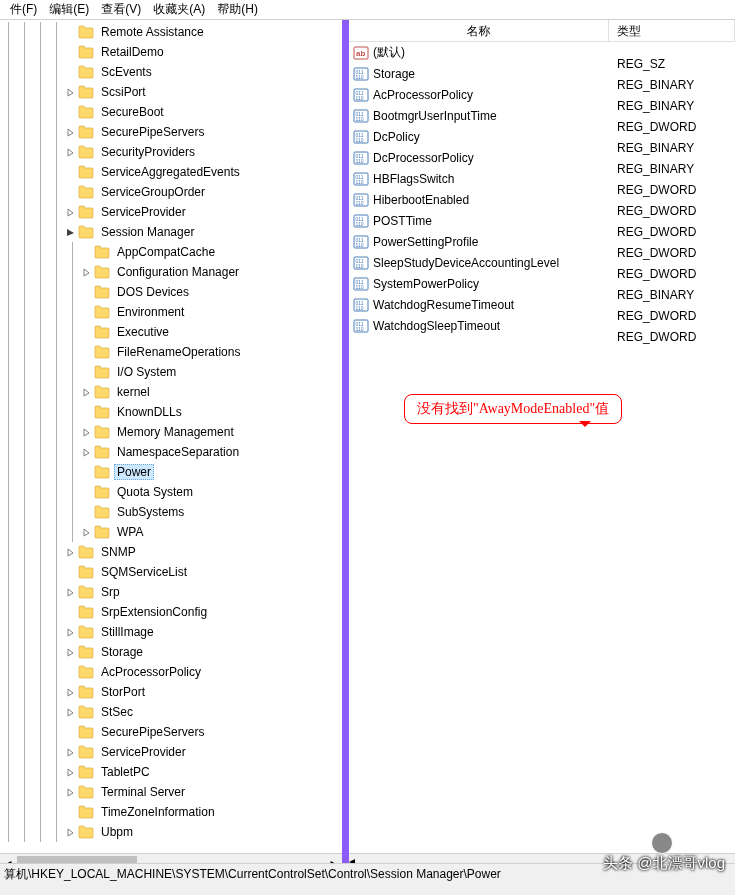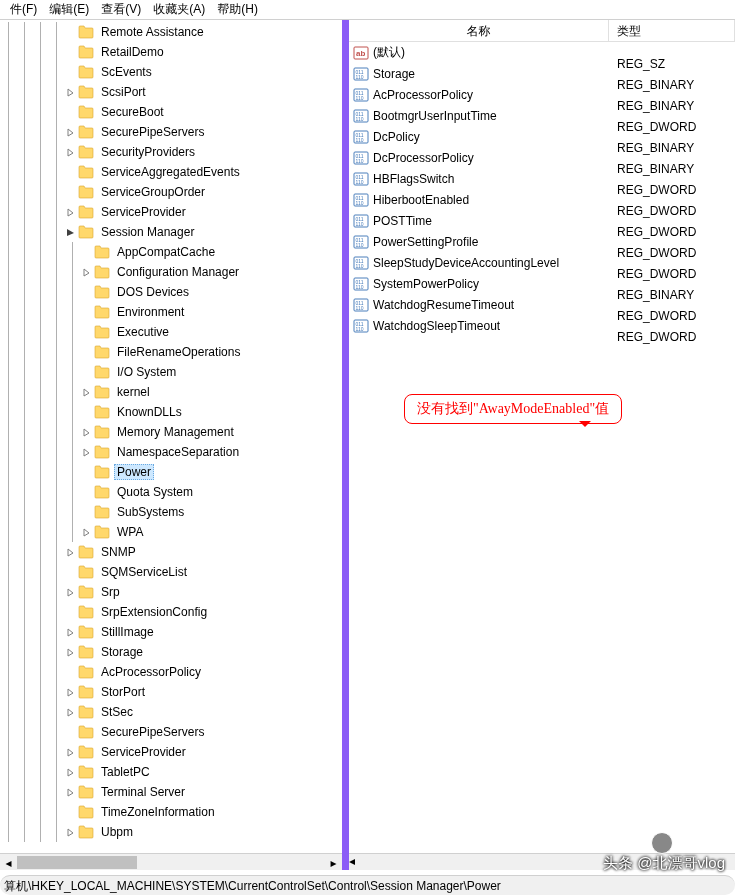--- a/index.html
+++ b/index.html
@@ -29,21 +29,21 @@
 .col-type { flex: 1; }
 .list-body { }
 .list-row { display: flex; align-items: center; height: 21px; padding-left: 4px; }
 .val-icon { width: 16px; height: 16px; margin-right: 4px; display: inline-flex; flex-shrink: 0; }
 .val-icon svg { width: 16px; height: 16px; }
 .val-name { width: 240px; padding-right: 4px; }
 .val-type { flex: 1; padding-left: 4px; margin-top: 22px; }
 .lscroll { position: absolute; bottom: 0; left: 0; right: 0; height: 17px; background: #f0f0f0; border-top: 1px solid #d0d0d0; }
 .callout { position: absolute; top: 394px; left: 404px; border: 1.5px solid #ff0000; border-radius: 8px; padding: 5px 12px; font-family: SimSun, serif; font-size: 14px; color: #ff0000; background: #fff; }
 .callout::after { content: ""; position: absolute; bottom: -10px; right: 30px; border: 6px solid transparent; border-top-color: #ff0000; }
-.statusbar { position: absolute; bottom: 0; left: 0; right: 0; height: 20px; padding: 2px 4px; background: #f0f0f0; border-top: 1px solid #d0d0d0; font-family: Tahoma, sans-serif; border-radius: 10px; }
+.statusbar { position: absolute; bottom: 0; left: 0; right: 0; height: 32px; padding: 2px 4px; background: #f0f0f0; border-top: 1px solid #d0d0d0; font-family: Tahoma, sans-serif; }
 .watermark { position: absolute; bottom: 22px; right: 10px; font-size: 15px; color: #fff; text-shadow: 0 0 3px #000, 0 0 3px #000; display: flex; align-items: center; flex-direction: column; }
 .watermark .av { width: 22px; height: 22px; border-radius: 50%; background: #888; margin-right: 4px; border: 1px solid #fff; }
 </style>
 </head>
 <body>
 
 <div class="menubar">
   <span>件(F)</span>
   <span>编辑(E)</span>
   <span>查看(V)</span>

